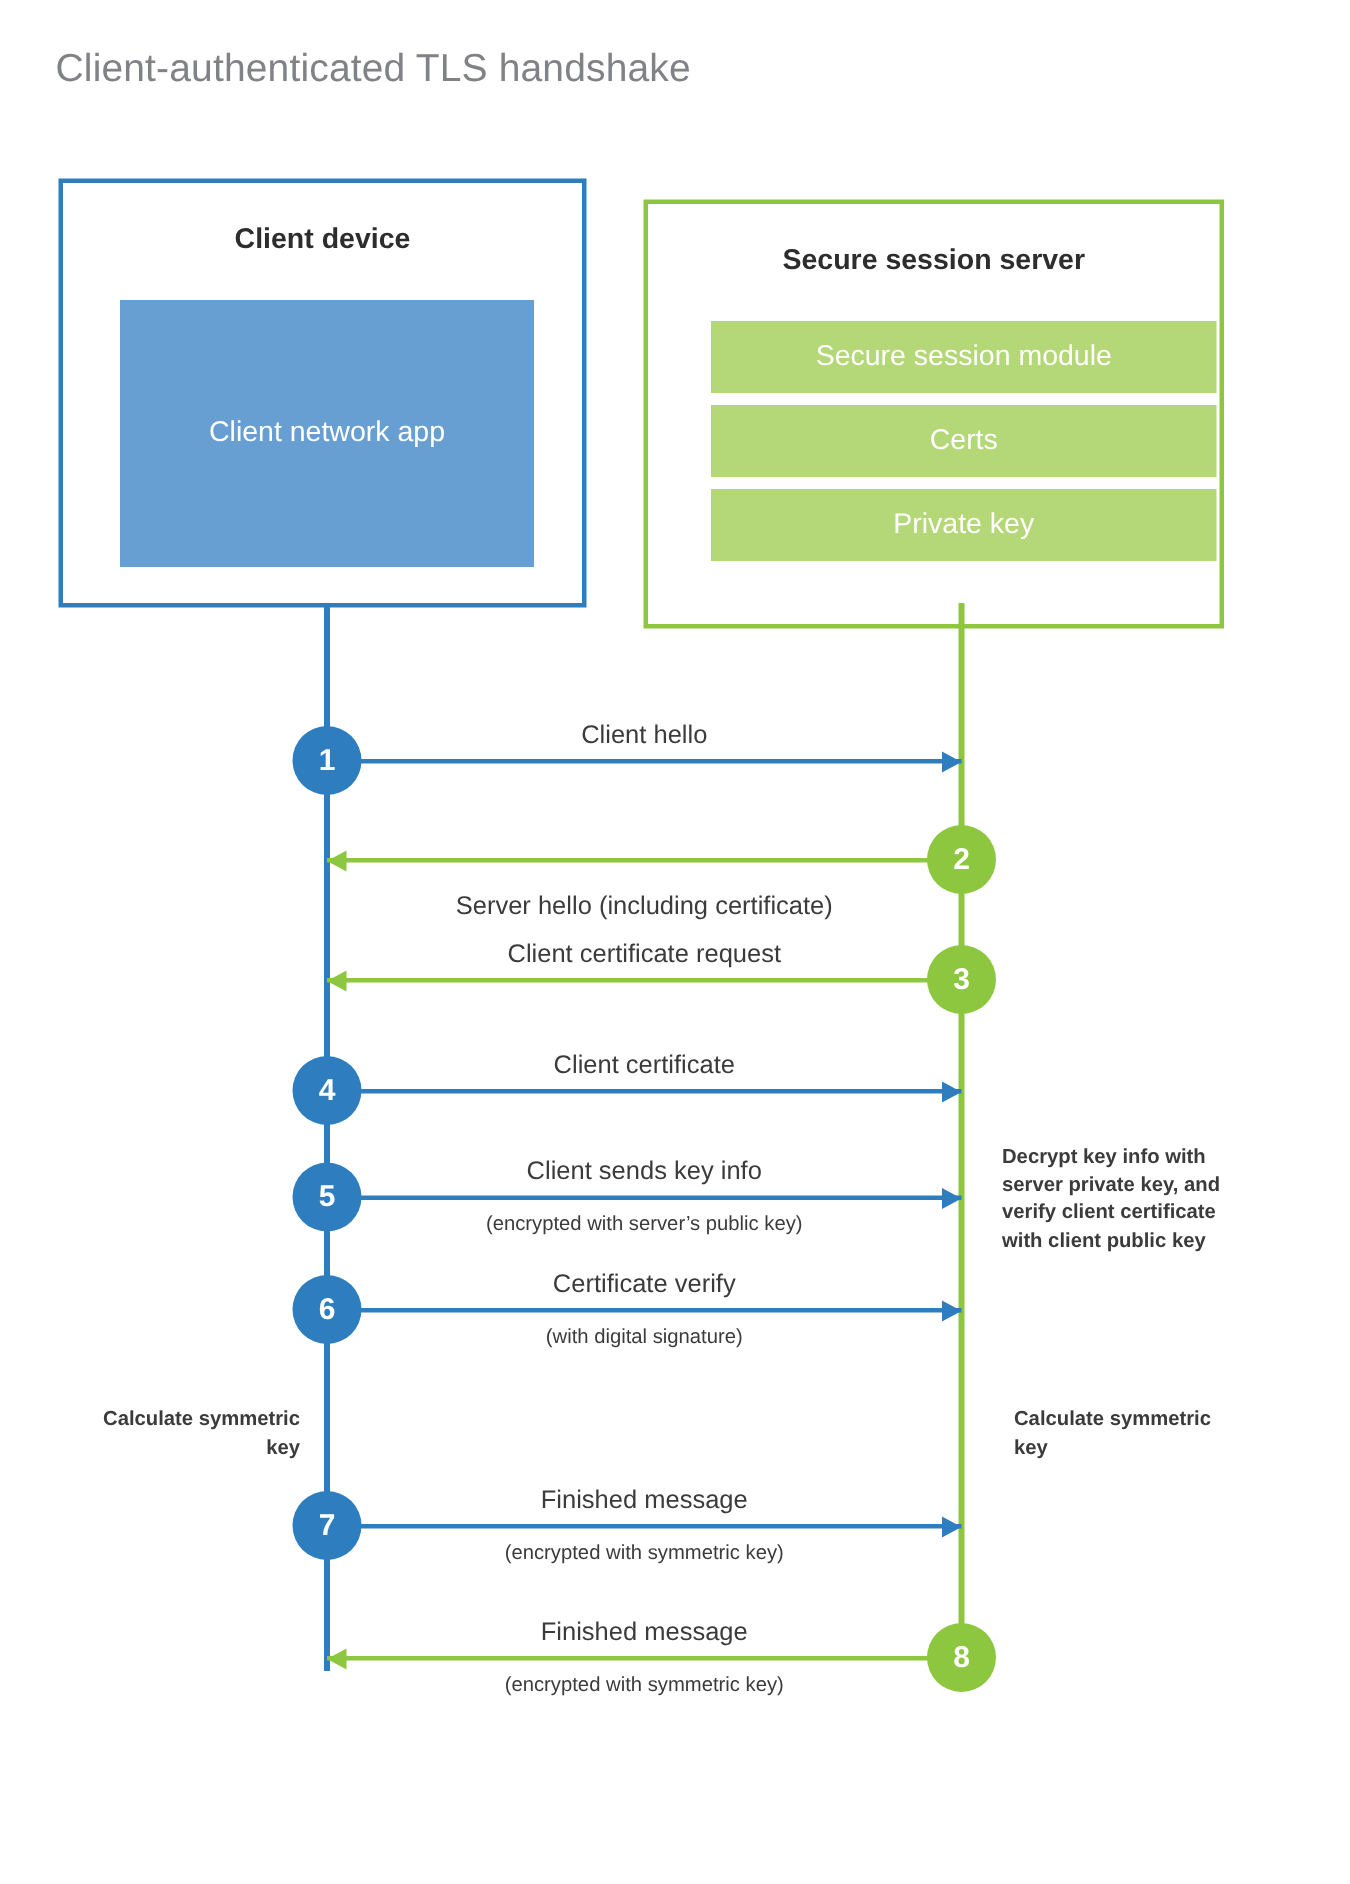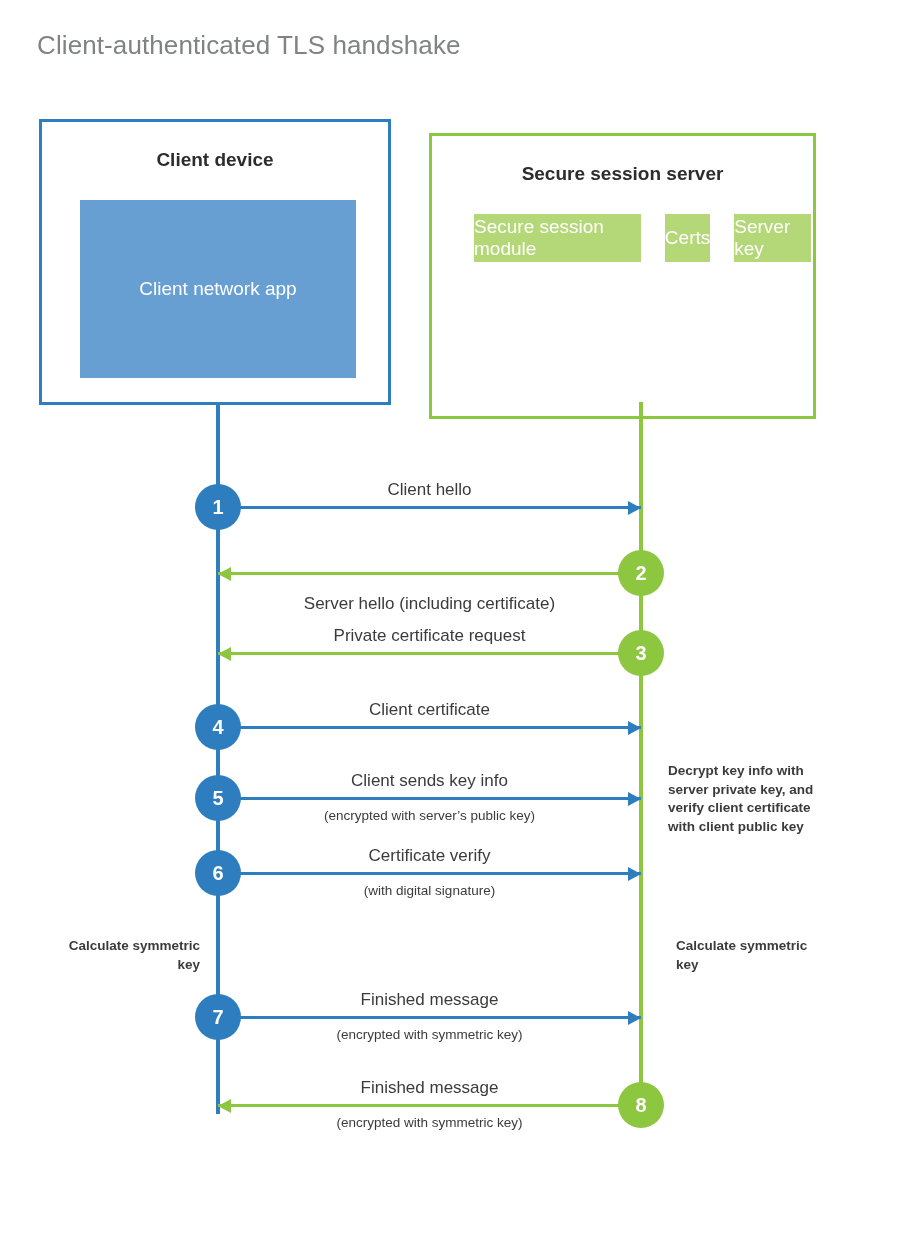--- a/index.html
+++ b/index.html
@@ -84,22 +84,22 @@
     padding: 0 12px;
   }
 
   
   #server-stack {
     position: absolute;
     left: 42px;
     top: 78px;
     width: 337px;
     display: flex;
-    flex-direction: row;
-    gap: 24px;
+    flex-direction: column;
+    gap: 8px;
   }
   .server-item {
     height: 48px;
     background: #B4D878;
     display: flex;
     align-items: center;
     justify-content: center;
     color: #ffffff;
     font-size: 19px;
     font-weight: 300;
@@ -205,21 +205,21 @@
   <div class="party-box" id="client-box">
     <div class="party-title">Client device</div>
     <div id="client-app">Client network app</div>
   </div>
 
   <div class="party-box" id="server-box">
     <div class="party-title">Secure session server</div>
     <div id="server-stack">
       <div class="server-item">Secure session module</div>
       <div class="server-item">Certs</div>
-      <div class="server-item">Server key</div>
+      <div class="server-item">Private key</div>
     </div>
   </div>
 
   <div class="lifeline" id="client-lifeline"></div>
   <div class="lifeline" id="server-lifeline"></div>
 
   <div id="messages">
       <div class="msg-row" style="top: 507px;">
         <div class="msg-line blue" style="left: 218px; width: 423px; top: -1px;"></div>
         <div class="arrowhead right blue" style="left: 628px;"></div>
@@ -228,21 +228,21 @@
       </div>
       <div class="msg-row" style="top: 573px;">
         <div class="msg-line green" style="left: 218px; width: 423px; top: -1px;"></div>
         <div class="arrowhead left green" style="left: 218px;"></div>
         <div class="msg-label" style="left: 429.5px; top: -27px; margin-top: 48px;">Server hello (including certificate)</div>
         <div class="step-circle green" style="left: 641px; top: 0px;">2</div>
       </div>
       <div class="msg-row" style="top: 653px;">
         <div class="msg-line green" style="left: 218px; width: 423px; top: -1px;"></div>
         <div class="arrowhead left green" style="left: 218px;"></div>
-        <div class="msg-label" style="left: 429.5px; top: -27px;">Private certificate request</div>
+        <div class="msg-label" style="left: 429.5px; top: -27px;">Client certificate request</div>
         <div class="step-circle green" style="left: 641px; top: 0px;">3</div>
       </div>
       <div class="msg-row" style="top: 727px;">
         <div class="msg-line blue" style="left: 218px; width: 423px; top: -1px;"></div>
         <div class="arrowhead right blue" style="left: 628px;"></div>
         <div class="msg-label" style="left: 429.5px; top: -27px;">Client certificate</div>
         <div class="step-circle blue" style="left: 218px; top: 0px;">4</div>
       </div>
       <div class="msg-row" style="top: 798px;">
         <div class="msg-line blue" style="left: 218px; width: 423px; top: -1px;"></div>

